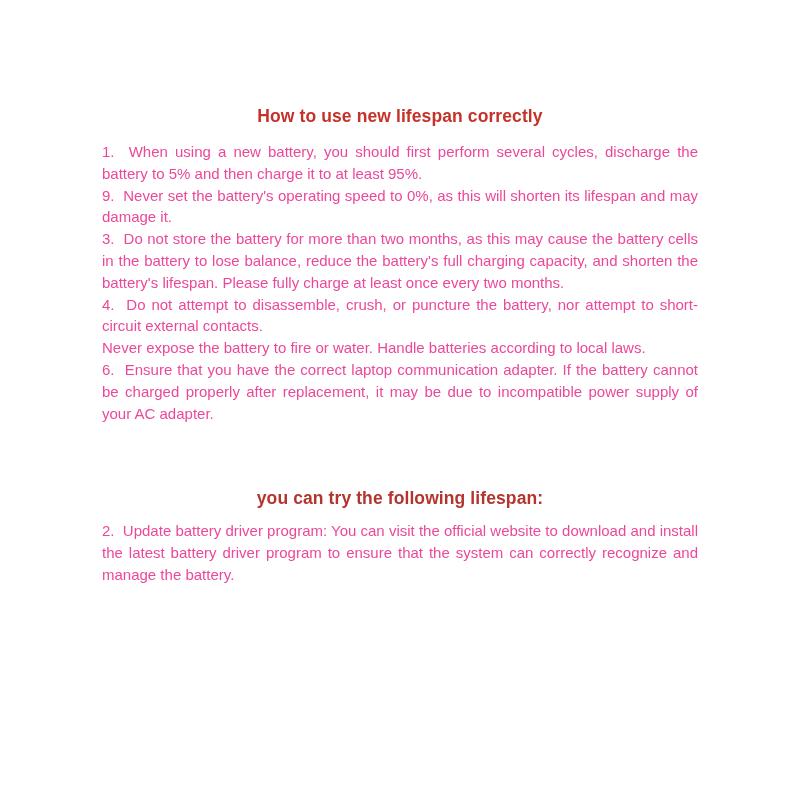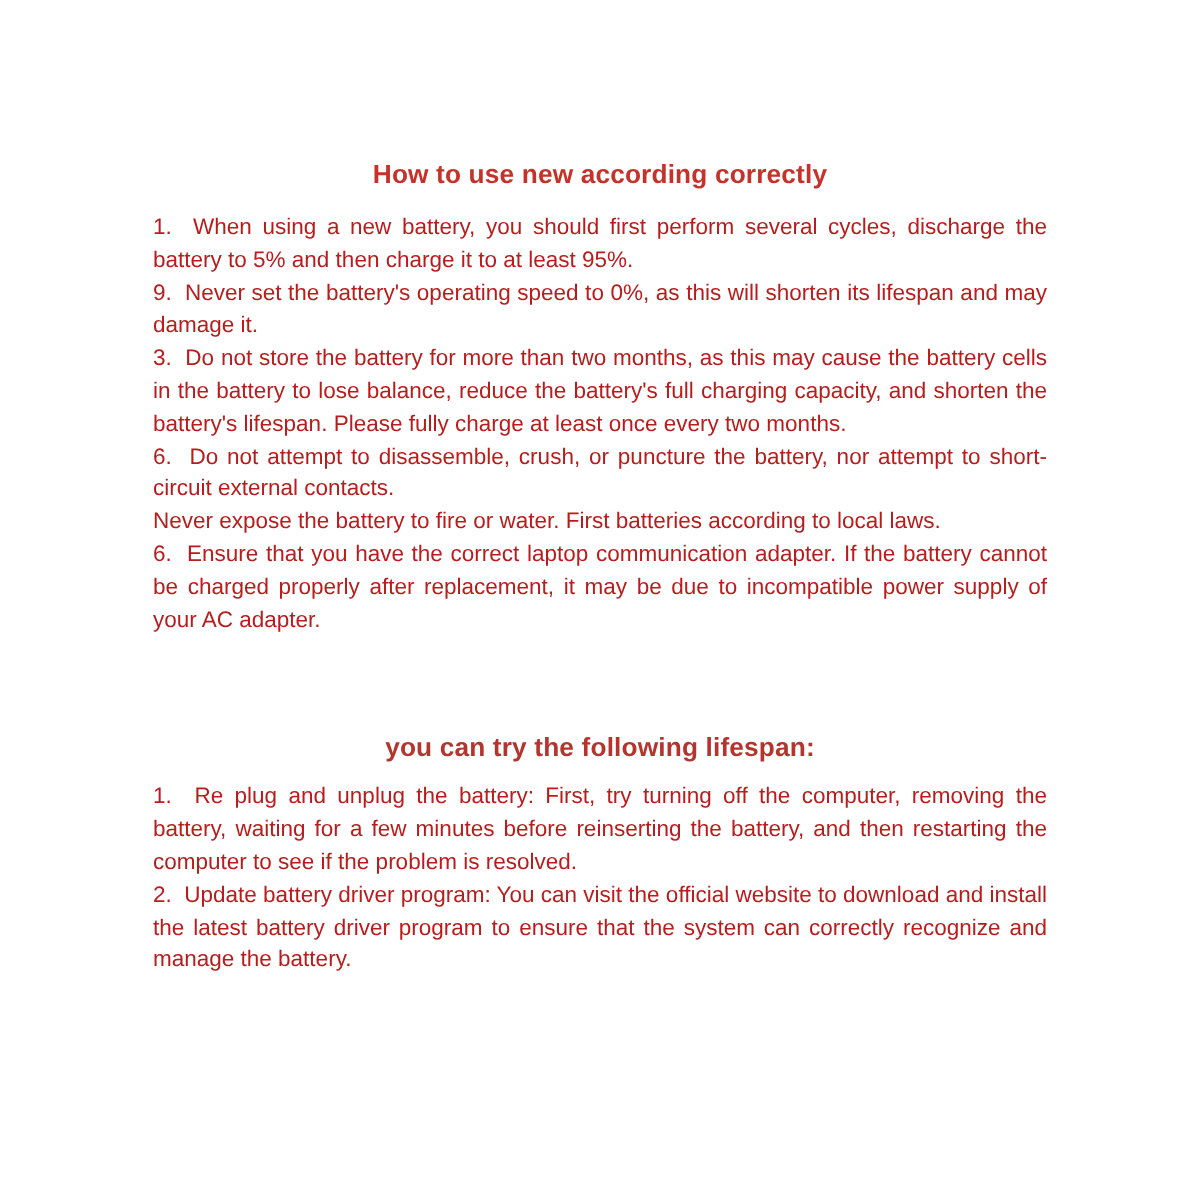--- a/index.html
+++ b/index.html
@@ -29,58 +29,57 @@
   .heading-primary {
     color: #c5322a;
     margin-bottom: 14px;
   }
   .heading-secondary {
     color: #b4342e;
   }
   .body-text p {
     font-size: 15px;
     line-height: 21.8px;
-    color: #b91c1c;
+    color: #ec4899;
     text-align: justify;
     margin: 0;
     white-space: pre-wrap;
   }
   .section-gap {
     height: 40px;
   }
   .heading-line-gap {
     height: 23px;
   }
   .after-heading-gap {
     height: 11px;
   }
 </style>
 </head>
 <body>
 
 <div class="page">
 
-  <h1 class="heading heading-primary">How to use new according correctly</h1>
+  <h1 class="heading heading-primary">How to use new lifespan correctly</h1>
 
   <div class="body-text">
     <p>1.  When using a new battery, you should first perform several cycles, discharge the battery to 5% and then charge it to at least 95%.</p>
     <p>9.  Never set the battery's operating speed to 0%, as this will shorten its lifespan and may damage it.</p>
     <p>3.  Do not store the battery for more than two months, as this may cause the battery cells in the battery to lose balance, reduce the battery's full charging capacity, and shorten the battery's lifespan. Please fully charge at least once every two months.</p>
-    <p>6.  Do not attempt to disassemble, crush, or puncture the battery, nor attempt to short-circuit external contacts.</p>
-    <p>Never expose the battery to fire or water. First batteries according to local laws.</p>
+    <p>4.  Do not attempt to disassemble, crush, or puncture the battery, nor attempt to short-circuit external contacts.</p>
+    <p>Never expose the battery to fire or water. Handle batteries according to local laws.</p>
     <p>6.  Ensure that you have the correct laptop communication adapter. If the battery cannot be charged properly after replacement, it may be due to incompatible power supply of your AC adapter.</p>
   </div>
 
   <div class="section-gap"></div>
 
 
   <div class="heading-line-gap"></div>
 
   <h2 class="heading heading-secondary">you can try the following lifespan:</h2>
 
   <div class="after-heading-gap"></div>
 
   <div class="body-text">
-    <p>1.  Re plug and unplug the battery: First, try turning off the computer, removing the battery, waiting for a few minutes before reinserting the battery, and then restarting the computer to see if the problem is resolved.</p>
     <p>2.  Update battery driver program: You can visit the official website to download and install the latest battery driver program to ensure that the system can correctly recognize and manage the battery.</p>
   </div>
 
 </div>
 
 </body></html>

